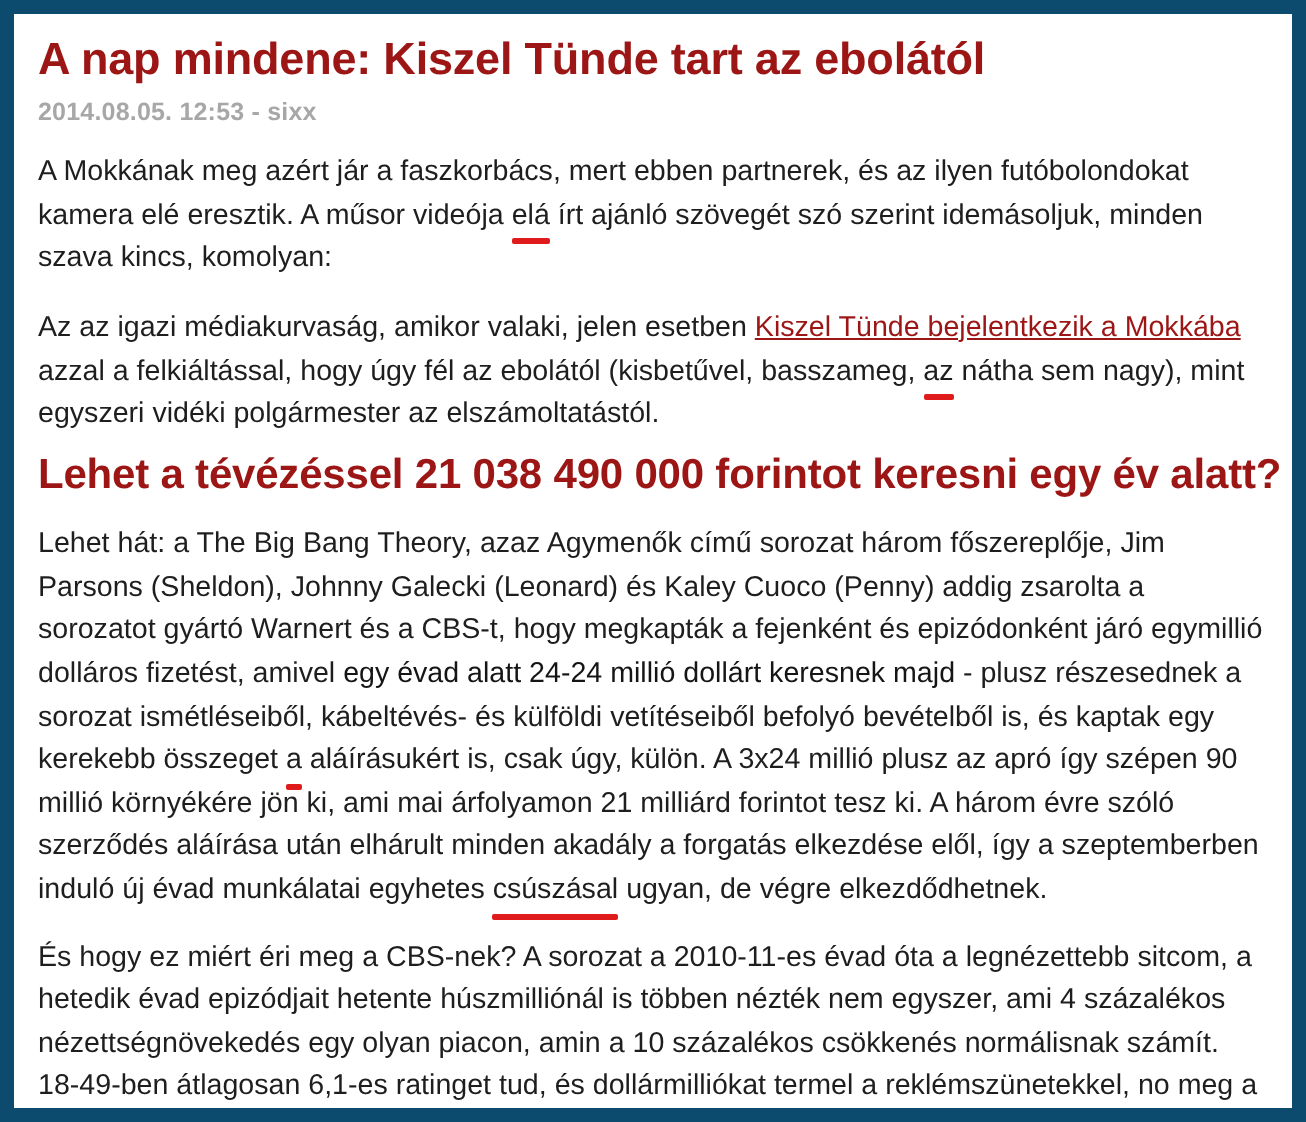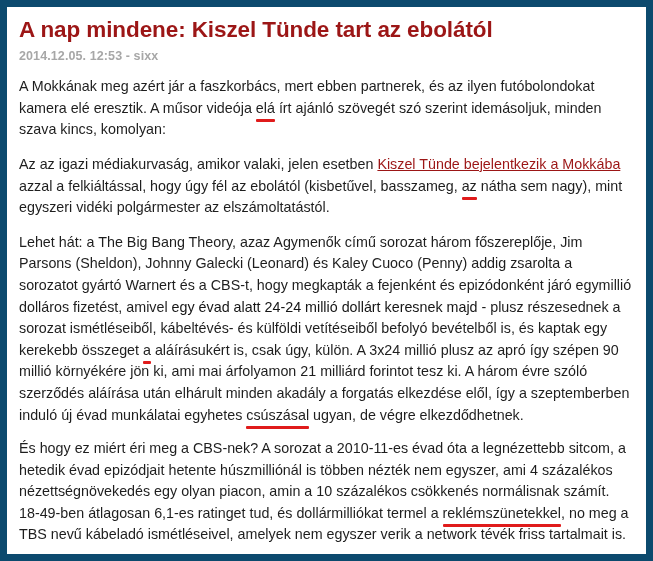--- a/index.html
+++ b/index.html
@@ -83,27 +83,28 @@
     color: #151515;
   }
 </style>
 </head>
 <body>
 
 <div id="page">
 
   <article>
     <h1 class="post-title">A nap mindene: Kiszel Tünde tart az ebolától</h1>
-    <div class="post-meta">2014.12.05. 12:53 - sixx</div>
+    <div class="post-meta">2014.08.05. 12:53 - sixx</div>
     <div class="post-body">
       <p class="para"><span>A Mokkának meg azért jár a faszkorbács, mert ebben partnerek, és az ilyen futóbolondokat kamera elé eresztik. A műsor videója </span><span class="mark">elá</span><span> írt ajánló szövegét szó szerint idemásoljuk, minden szava kincs, komolyan:</span></p>
       <p class="para"><span>Az az igazi médiakurvaság, amikor valaki, jelen esetben </span><a class="inline-link" href="#">Kiszel Tünde bejelentkezik a Mokkába</a><span> azzal a felkiáltással, hogy úgy fél az ebolától (kisbetűvel, basszameg, </span><span class="mark">az</span><span> nátha sem nagy), mint egyszeri vidéki polgármester az elszámoltatástól.</span></p>
     </div>
   </article>
 
   <article>
+    <h1 class="post-title second">Lehet a tévézéssel 21 038 490 000 forintot keresni egy év alatt?</h1>
     <div class="post-body">
       <p class="para"><span>Lehet hát: a The Big Bang Theory, azaz Agymenők című sorozat három főszereplője, Jim Parsons (Sheldon), Johnny Galecki (Leonard) és Kaley Cuoco (Penny) addig zsarolta a sorozatot gyártó Warnert és a CBS-t, hogy megkapták a fejenként és epizódonként járó egymillió dolláros fizetést, amivel </span><b class="strong">egy évad alatt 24-24 millió dollárt keresnek majd</b><span> - plusz részesednek a sorozat ismétléseiből, kábeltévés- és külföldi vetítéseiből befolyó bevételből is, és kaptak egy kerekebb összeget </span><span class="mark">a</span><span> aláírásukért is, csak úgy, külön. A 3x24 millió plusz az apró így szépen 90 millió környékére jön ki, ami mai árfolyamon 21 milliárd forintot tesz ki. A három évre szóló szerződés aláírása után elhárult minden akadály a forgatás elkezdése elől, így a szeptemberben induló új évad munkálatai egyhetes </span><span class="mark">csúszásal</span><span> ugyan, de végre elkezdődhetnek.</span></p>
       <p class="para tight"><span>És hogy ez miért éri meg a CBS-nek? A sorozat a 2010-11-es évad óta a legnézettebb sitcom, a hetedik évad epizódjait hetente húszmilliónál is többen nézték nem egyszer, ami 4 százalékos nézettségnövekedés egy olyan piacon, amin a 10 százalékos csökkenés normálisnak számít. 18-49-ben átlagosan 6,1-es ratinget tud, és dollármilliókat termel a </span><span class="mark">reklémszünetekkel</span><span>, no meg a TBS nevű kábeladó ismétléseivel, amelyek nem egyszer verik a network tévék friss tartalmait is.</span></p>
     </div>
   </article>
 
 </div>
 
 </body></html>

